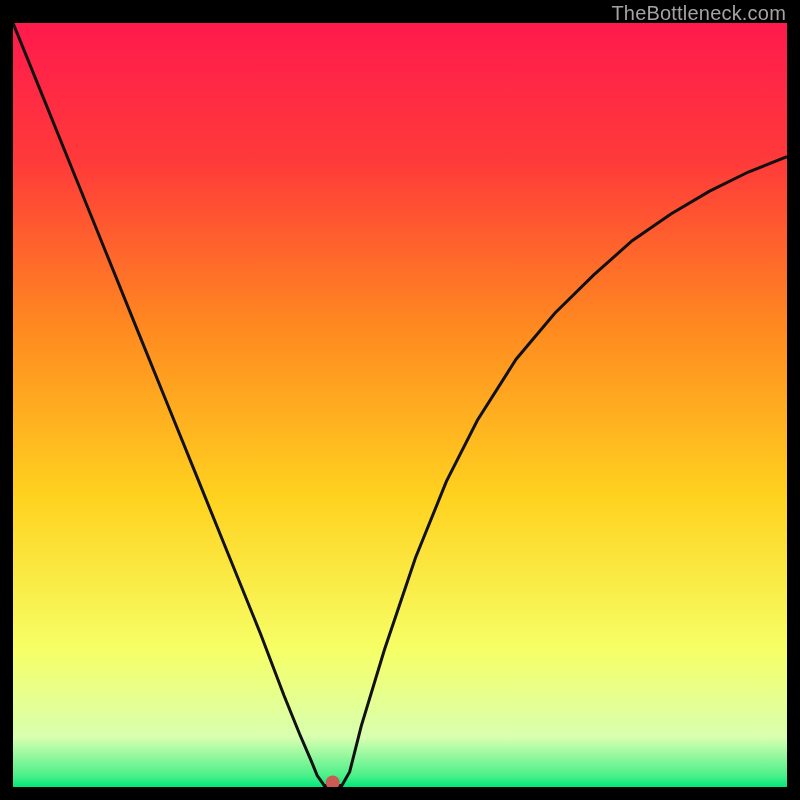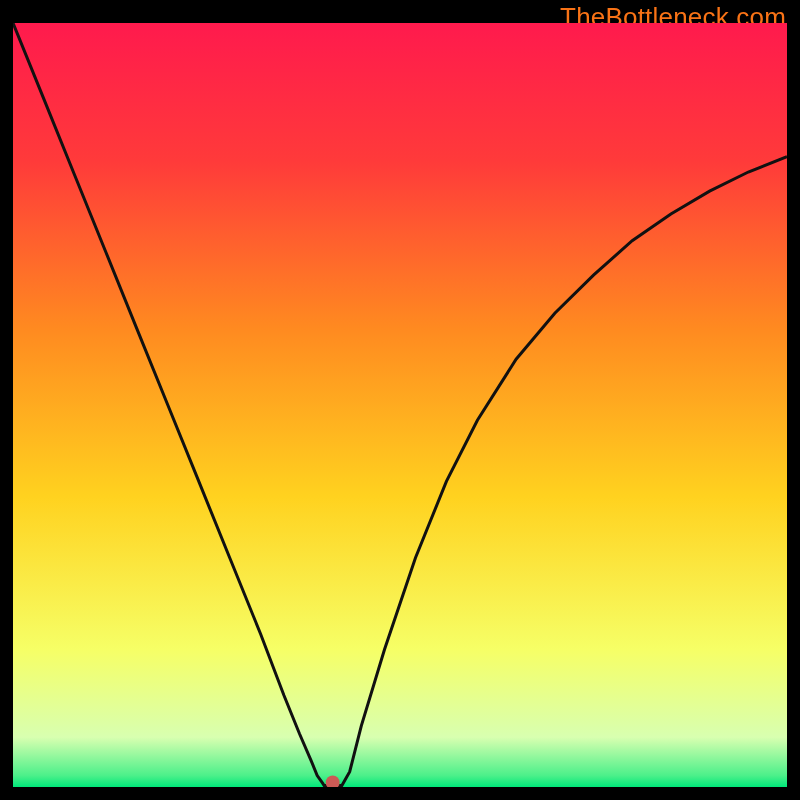--- a/index.html
+++ b/index.html
@@ -34,22 +34,22 @@
     position: absolute;
     left: 0;
     top: 0;
     width: 100%;
     height: 100%;
   }
   .watermark {
     position: absolute;
     top: 2px;
     right: 14px;
-    color: #f97316;
-    font-size: 26px;
+    color: #a3a3a3;
+    font-size: 20px;
     letter-spacing: 0.2px;
   }
 </style>
 </head>
 <body>
 
 <div class="watermark">TheBottleneck.com</div>
 
 <div class="frame"></div>
 

